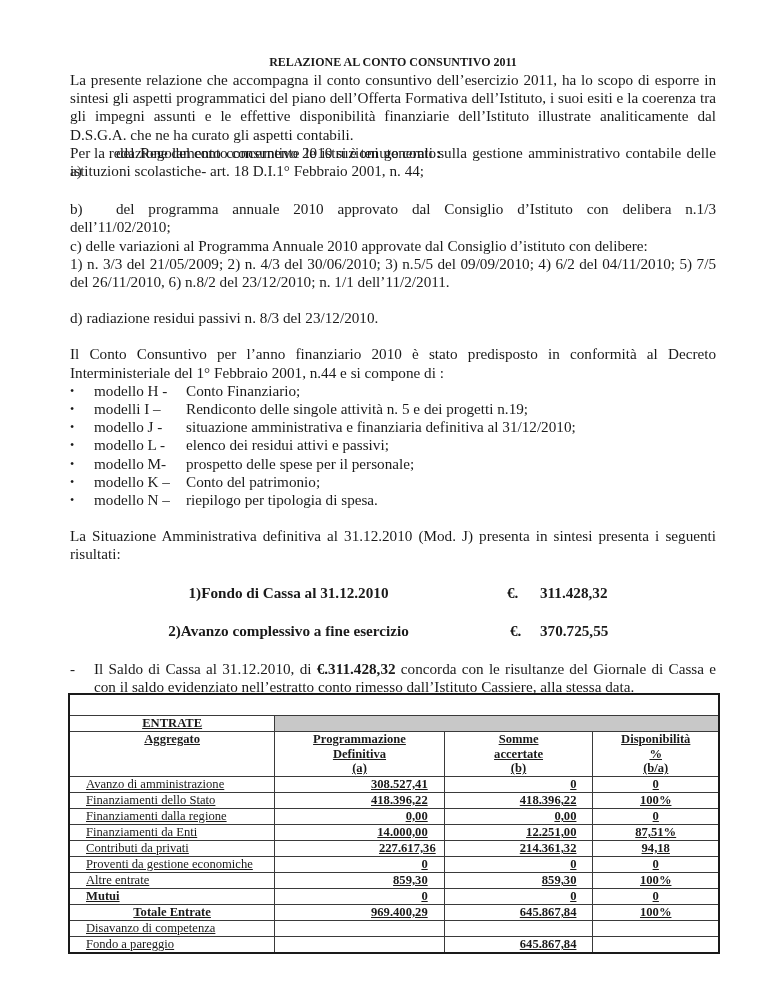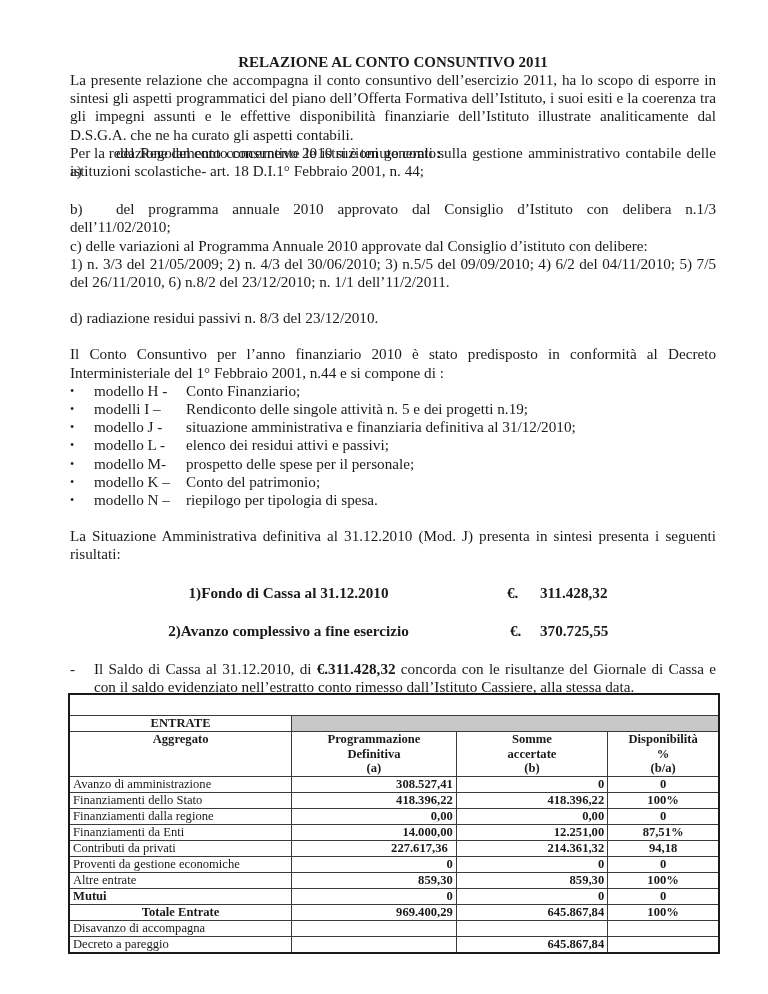--- a/index.html
+++ b/index.html
@@ -19,21 +19,21 @@
     }
     .page {
       position: absolute;
       left: 70px;
       top: 53px;
       width: 646px;
     }
     .title {
       text-align: center;
       font-weight: bold;
-      font-size: 15px;
+      font-size: 12px;
       margin: 0;
       padding-left: 0;
       height: 18px;
     }
     p { margin: 0; }
     .just { text-align: justify; text-align-last: left; }
     .item-ab {
       display: flex;
     }
     .item-ab .lbl { width: 46px; flex: none; }
@@ -73,23 +73,24 @@
       left: 68px;
       top: 693px;
       width: 652px;
       border-collapse: collapse;
       border: 2px solid #1a1a1a;
       font-size: 12.6px;
       line-height: 14.6px;
     }
     table.entrate td {
       border: 1px solid #3a3a3a;
-      padding: 0 3px;
+      padding: 0 16px;
       height: 15px;
       vertical-align: top;
+      text-decoration: underline;
     }
     table.entrate tr.blank td { height: 20px; border-bottom: 1px solid #3a3a3a; }
     table.entrate .c1 { width: 216px; }
     table.entrate .c2 { width: 158px; }
     table.entrate .c3 { width: 145px; }
     table.entrate .c4 { width: 104px; }
     .grey { background: #c8c8c8; }
     .hdr { font-weight: bold; text-align: center; }
     .num { font-weight: bold; text-align: right; }
     .pct { font-weight: bold; text-align: center; }
@@ -260,25 +261,25 @@
     <td class="num">0</td>
     <td class="pct">0</td>
   </tr>
   <tr>
     <td class="bold right">Totale Entrate</td>
     <td class="num">969.400,29</td>
     <td class="num">645.867,84</td>
     <td class="pct">100%</td>
   </tr>
   <tr>
-    <td>Disavanzo di accompagna</td>
+    <td>Disavanzo di competenza</td>
     <td class="num"></td>
     <td class="num"></td>
     <td class="pct"></td>
   </tr>
   <tr class="total">
-    <td>Decreto a pareggio</td>
+    <td>Fondo a pareggio</td>
     <td class="num"></td>
     <td class="num">645.867,84</td>
     <td class="pct"></td>
   </tr>
 </tbody>
   </table>
 
 </body></html>

